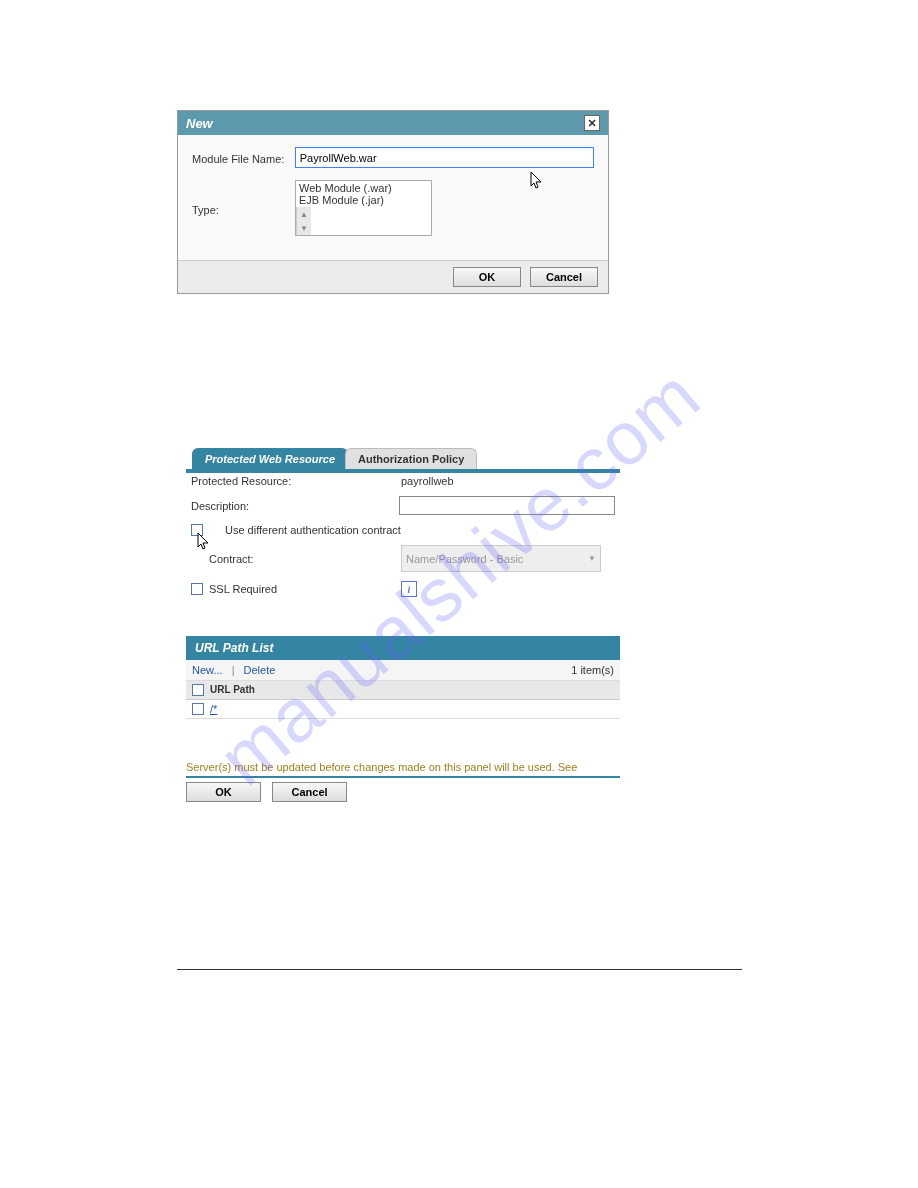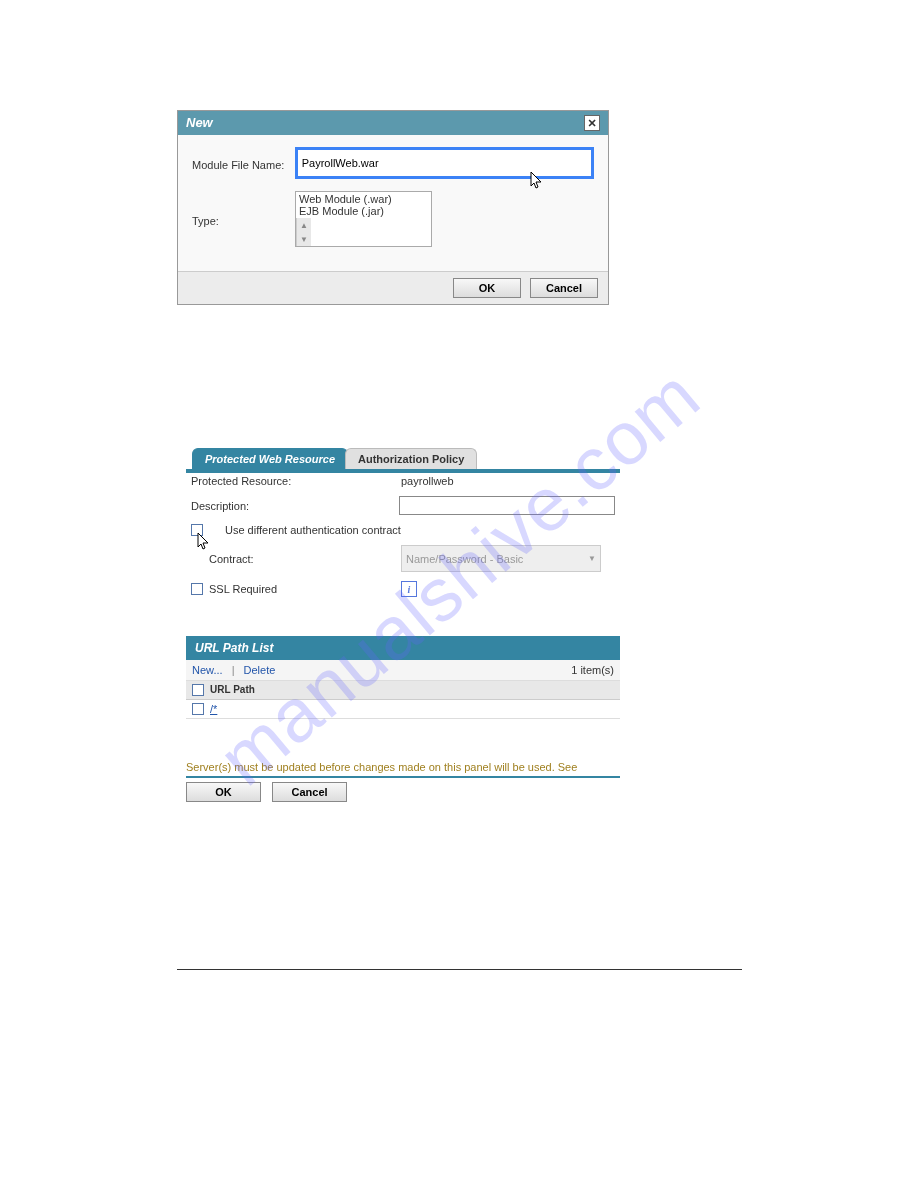--- a/index.html
+++ b/index.html
@@ -34,21 +34,21 @@
       border: 1px solid #999;
     }
     .dialog-title {
       background: #5c99ad;
       color: white;
       font-weight: bold;
       padding: 4px 8px;
       font-size: 13px;
       display: flex;
       justify-content: space-between;
-      align-items: flex-start;
+      align-items: center;
       font-style: italic;
     }
     .close-btn {
       width: 16px;
       height: 16px;
       background: white;
       border: 1px solid #666;
       display: flex;
       align-items: center;
       justify-content: center;
@@ -66,25 +66,25 @@
       align-items: center;
       margin-bottom: 12px;
       font-size: 11px;
     }
     .form-row label {
       width: 103px;
       color: #333;
       padding-top: 3px;
     }
     .text-input {
-      border: 3px solid #3b82f6;
+      border: 1px solid #3b82f6;
       padding: 2px 4px;
       font-size: 11px;
       width: 300px;
-      height: 32px;
+      height: 21px;
     }
     .listbox {
       border: 1px solid #aaa;
       font-size: 11px;
       display: flex;
       background: white;
       flex-direction: column;
     }
     .listbox-items {
       width: 135px;

